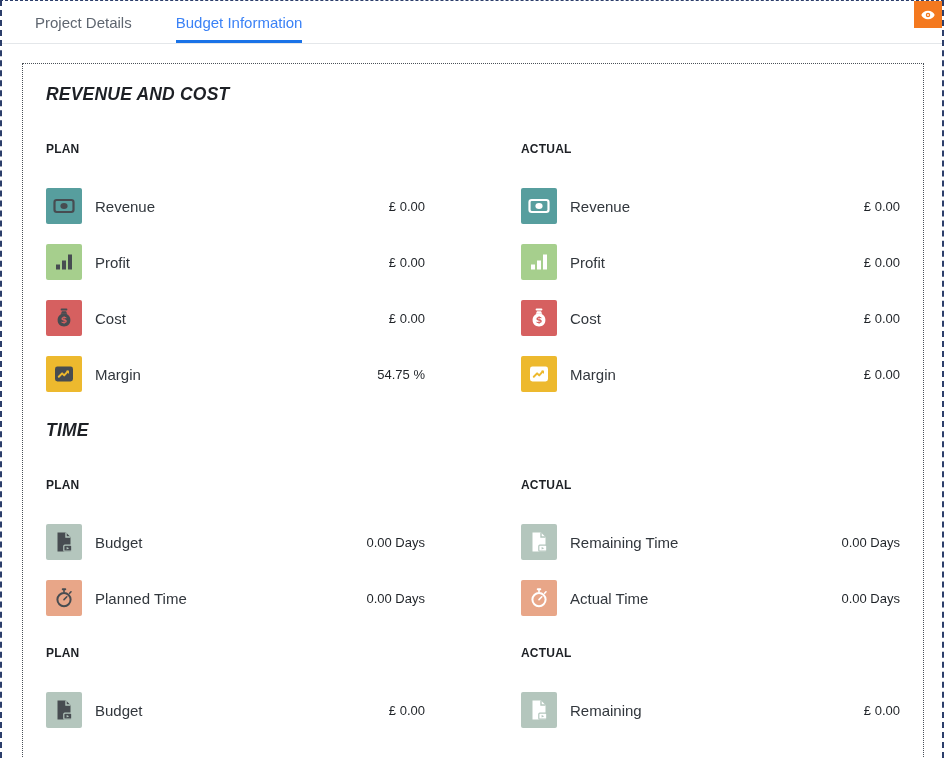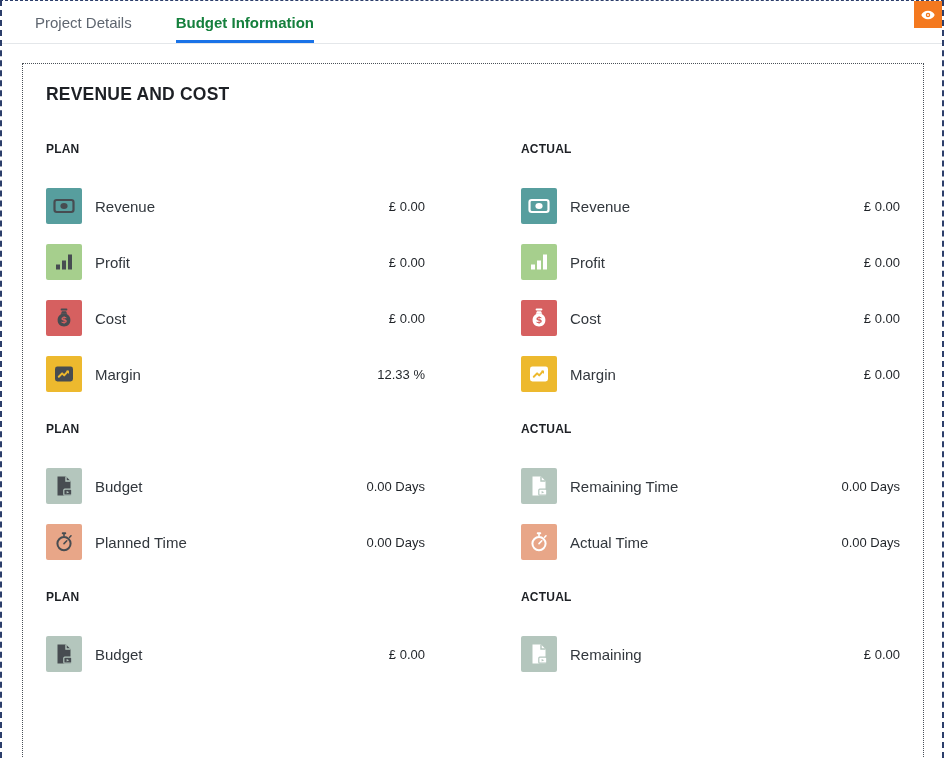--- a/index.html
+++ b/index.html
@@ -16,36 +16,36 @@
   
   .tabbar {
     position:relative; height:43px; display:flex; align-items:stretch;
     gap:44px; padding-left:33px; border-bottom:1px solid #e4e7ea;
   }
   .tab {
     display:flex; align-items:center; font-size:15px; cursor:pointer;
     border-bottom:3px solid transparent; padding-top:4px; white-space:nowrap;
   }
   .tab.inactive { color:#5f6670; font-weight:400; }
-  .tab.active  { color:#15803d; font-weight:700; }
+  .tab.active  { color:#3b82f6; font-weight:400; }
   .eye-btn {
     position:absolute; top:0; right:0; width:28px; height:27px;
     border:none; display:flex; align-items:center; justify-content:center;
     cursor:pointer; padding:0;
   }
   .eye-btn svg { width:16px; height:16px; display:block; }
   
   .content-box {
     position:absolute; left:20px; right:18px; top:62px; height:980px;
     border:1px dotted #4a5058; background:#fff; padding:18px 23px;
   }
   .section + .section { margin-top:16px; }
   .section-title {
     font-size:17.5px; font-weight:700; color:#1d2025;
-    letter-spacing:.2px; line-height:24px; margin-bottom:32px;
+    letter-spacing:.2px; line-height:24px; margin-bottom:32px;font-style:italic;
   }
   .cols { display:grid; grid-template-columns:1fr 1fr; column-gap:96px; }
   .col-heading {
     font-size:12px; font-weight:700; color:#1d2025; line-height:22px;
     margin-bottom:18px; letter-spacing:.2px;
   }
   .row { display:flex; align-items:center; height:56px; gap:13px; }
   .icon-tile {
     width:36px; height:36px; border-radius:2px; flex:0 0 36px;
     display:flex; align-items:center; justify-content:center;
@@ -118,21 +118,21 @@
   </div>
                 <div class="row">
     <span class="icon-tile" style="background: rgb(237, 185, 46); --tile: #edb92e;">
                     <svg viewBox="0 0 24 24">
                       <rect x="3" y="4.5" width="18" height="15" rx="2.4" fill="currentColor"></rect>
                       <path d="M6.8 14.8l3.3-3.4 2.1 2 3.6-4" fill="none" stroke="var(--tile)" stroke-width="2" stroke-linecap="round" stroke-linejoin="round"></path>
                       <path d="M13.8 8.8h3.2v3.2z" fill="var(--tile)"></path>
                     </svg>
                   </span>
     <span class="metric-label">Margin</span>
-    <span class="metric-value">12.33 %</span>
+    <span class="metric-value">54.75 %</span>
   </div>
               </div>
   </div>
             <div class="col variant-actual">
     <h3 class="col-heading">ACTUAL</h3>
     <div class="rows">
                 <div class="row">
     <span class="icon-tile" style="background: rgb(87, 158, 158); --tile: #579e9e;">
                     <svg viewBox="0 0 24 24">
                       <rect x="2.5" y="6" width="19" height="12" rx="2.2" fill="none" stroke="currentColor" stroke-width="2.2"></rect>
@@ -168,104 +168,105 @@
                 <div class="row">
     <span class="icon-tile" style="background: rgb(237, 185, 46); --tile: #edb92e;">
                     <svg viewBox="0 0 24 24">
                       <rect x="3" y="4.5" width="18" height="15" rx="2.4" fill="currentColor"></rect>
                       <path d="M6.8 14.8l3.3-3.4 2.1 2 3.6-4" fill="none" stroke="var(--tile)" stroke-width="2" stroke-linecap="round" stroke-linejoin="round"></path>
                       <path d="M13.8 8.8h3.2v3.2z" fill="var(--tile)"></path>
                     </svg>
                   </span>
     <span class="metric-label">Margin</span>
     <span class="metric-value">£ 0.00</span>
+  </div>
+              </div>
+  </div>
+          </div>
+  </section>
+        <section class="section">
+    <h2 class="section-title">TIME</h2>
+    <div class="cols">
+            <div class="col variant-plan">
+    <h3 class="col-heading">PLAN</h3>
+    <div class="rows">
+                <div class="row">
+    <span class="icon-tile" style="background: rgb(180, 198, 189); --tile: #b4c6bd;">
+                    <svg viewBox="0 0 24 24">
+                      <path d="M5.5 2.5h8.5l4.5 4.5v14.5H5.5z" fill="currentColor"></path>
+                      <path d="M14 2.5v4.5h4.5" fill="none" stroke="var(--tile)" stroke-width="1.4"></path>
+                      <rect x="11.8" y="15.2" width="8" height="6" rx="1" fill="currentColor" stroke="var(--tile)" stroke-width="1.2"></rect>
+                      <path d="M14.6 16.9l2.6 1.3-2.6 1.3z" fill="var(--tile)"></path>
+                    </svg>
+                  </span>
+    <span class="metric-label">Budget</span>
+    <span class="metric-value">0.00 Days</span>
+  </div>
+                <div class="row">
+    <span class="icon-tile" style="background: rgb(232, 166, 136); --tile: #e8a688;">
+                    <svg viewBox="0 0 24 24">
+                      <rect x="9.8" y="2.2" width="4.4" height="2" rx="0.8" fill="currentColor"></rect>
+                      <rect x="11.2" y="3.8" width="1.6" height="2.4" fill="currentColor"></rect>
+                      <path d="M17.6 7.2l1.4-1.4" stroke="currentColor" stroke-width="1.6" stroke-linecap="round"></path>
+                      <circle cx="12" cy="13.6" r="6.6" fill="none" stroke="currentColor" stroke-width="2"></circle>
+                      <path d="M12 13.6l2.8-2.8" stroke="currentColor" stroke-width="1.6" stroke-linecap="round"></path>
+                    </svg>
+                  </span>
+    <span class="metric-label">Planned Time</span>
+    <span class="metric-value">0.00 Days</span>
+  </div>
+              </div>
+  </div>
+            <div class="col variant-actual">
+    <h3 class="col-heading">ACTUAL</h3>
+    <div class="rows">
+                <div class="row">
+    <span class="icon-tile" style="background: rgb(180, 198, 189); --tile: #b4c6bd;">
+                    <svg viewBox="0 0 24 24">
+                      <path d="M5.5 2.5h8.5l4.5 4.5v14.5H5.5z" fill="currentColor"></path>
+                      <path d="M14 2.5v4.5h4.5" fill="none" stroke="var(--tile)" stroke-width="1.4"></path>
+                      <rect x="11.8" y="15.2" width="8" height="6" rx="1" fill="currentColor" stroke="var(--tile)" stroke-width="1.2"></rect>
+                      <path d="M14.6 16.9l2.6 1.3-2.6 1.3z" fill="var(--tile)"></path>
+                    </svg>
+                  </span>
+    <span class="metric-label">Remaining Time</span>
+    <span class="metric-value">0.00 Days</span>
+  </div>
+                <div class="row">
+    <span class="icon-tile" style="background: rgb(232, 166, 136); --tile: #e8a688;">
+                    <svg viewBox="0 0 24 24">
+                      <rect x="9.8" y="2.2" width="4.4" height="2" rx="0.8" fill="currentColor"></rect>
+                      <rect x="11.2" y="3.8" width="1.6" height="2.4" fill="currentColor"></rect>
+                      <path d="M17.6 7.2l1.4-1.4" stroke="currentColor" stroke-width="1.6" stroke-linecap="round"></path>
+                      <circle cx="12" cy="13.6" r="6.6" fill="none" stroke="currentColor" stroke-width="2"></circle>
+                      <path d="M12 13.6l2.8-2.8" stroke="currentColor" stroke-width="1.6" stroke-linecap="round"></path>
+                    </svg>
+                  </span>
+    <span class="metric-label">Actual Time</span>
+    <span class="metric-value">0.00 Days</span>
   </div>
               </div>
   </div>
           </div>
   </section>
         <section class="section">
     <div class="cols">
             <div class="col variant-plan">
     <h3 class="col-heading">PLAN</h3>
     <div class="rows">
                 <div class="row">
     <span class="icon-tile" style="background: rgb(180, 198, 189); --tile: #b4c6bd;">
                     <svg viewBox="0 0 24 24">
                       <path d="M5.5 2.5h8.5l4.5 4.5v14.5H5.5z" fill="currentColor"></path>
                       <path d="M14 2.5v4.5h4.5" fill="none" stroke="var(--tile)" stroke-width="1.4"></path>
                       <rect x="11.8" y="15.2" width="8" height="6" rx="1" fill="currentColor" stroke="var(--tile)" stroke-width="1.2"></rect>
                       <path d="M14.6 16.9l2.6 1.3-2.6 1.3z" fill="var(--tile)"></path>
                     </svg>
                   </span>
     <span class="metric-label">Budget</span>
-    <span class="metric-value">0.00 Days</span>
-  </div>
-                <div class="row">
-    <span class="icon-tile" style="background: rgb(232, 166, 136); --tile: #e8a688;">
-                    <svg viewBox="0 0 24 24">
-                      <rect x="9.8" y="2.2" width="4.4" height="2" rx="0.8" fill="currentColor"></rect>
-                      <rect x="11.2" y="3.8" width="1.6" height="2.4" fill="currentColor"></rect>
-                      <path d="M17.6 7.2l1.4-1.4" stroke="currentColor" stroke-width="1.6" stroke-linecap="round"></path>
-                      <circle cx="12" cy="13.6" r="6.6" fill="none" stroke="currentColor" stroke-width="2"></circle>
-                      <path d="M12 13.6l2.8-2.8" stroke="currentColor" stroke-width="1.6" stroke-linecap="round"></path>
-                    </svg>
-                  </span>
-    <span class="metric-label">Planned Time</span>
-    <span class="metric-value">0.00 Days</span>
-  </div>
-              </div>
-  </div>
-            <div class="col variant-actual">
-    <h3 class="col-heading">ACTUAL</h3>
-    <div class="rows">
-                <div class="row">
-    <span class="icon-tile" style="background: rgb(180, 198, 189); --tile: #b4c6bd;">
-                    <svg viewBox="0 0 24 24">
-                      <path d="M5.5 2.5h8.5l4.5 4.5v14.5H5.5z" fill="currentColor"></path>
-                      <path d="M14 2.5v4.5h4.5" fill="none" stroke="var(--tile)" stroke-width="1.4"></path>
-                      <rect x="11.8" y="15.2" width="8" height="6" rx="1" fill="currentColor" stroke="var(--tile)" stroke-width="1.2"></rect>
-                      <path d="M14.6 16.9l2.6 1.3-2.6 1.3z" fill="var(--tile)"></path>
-                    </svg>
-                  </span>
-    <span class="metric-label">Remaining Time</span>
-    <span class="metric-value">0.00 Days</span>
-  </div>
-                <div class="row">
-    <span class="icon-tile" style="background: rgb(232, 166, 136); --tile: #e8a688;">
-                    <svg viewBox="0 0 24 24">
-                      <rect x="9.8" y="2.2" width="4.4" height="2" rx="0.8" fill="currentColor"></rect>
-                      <rect x="11.2" y="3.8" width="1.6" height="2.4" fill="currentColor"></rect>
-                      <path d="M17.6 7.2l1.4-1.4" stroke="currentColor" stroke-width="1.6" stroke-linecap="round"></path>
-                      <circle cx="12" cy="13.6" r="6.6" fill="none" stroke="currentColor" stroke-width="2"></circle>
-                      <path d="M12 13.6l2.8-2.8" stroke="currentColor" stroke-width="1.6" stroke-linecap="round"></path>
-                    </svg>
-                  </span>
-    <span class="metric-label">Actual Time</span>
-    <span class="metric-value">0.00 Days</span>
-  </div>
-              </div>
-  </div>
-          </div>
-  </section>
-        <section class="section">
-    <div class="cols">
-            <div class="col variant-plan">
-    <h3 class="col-heading">PLAN</h3>
-    <div class="rows">
-                <div class="row">
-    <span class="icon-tile" style="background: rgb(180, 198, 189); --tile: #b4c6bd;">
-                    <svg viewBox="0 0 24 24">
-                      <path d="M5.5 2.5h8.5l4.5 4.5v14.5H5.5z" fill="currentColor"></path>
-                      <path d="M14 2.5v4.5h4.5" fill="none" stroke="var(--tile)" stroke-width="1.4"></path>
-                      <rect x="11.8" y="15.2" width="8" height="6" rx="1" fill="currentColor" stroke="var(--tile)" stroke-width="1.2"></rect>
-                      <path d="M14.6 16.9l2.6 1.3-2.6 1.3z" fill="var(--tile)"></path>
-                    </svg>
-                  </span>
-    <span class="metric-label">Budget</span>
     <span class="metric-value">£ 0.00</span>
   </div>
               </div>
   </div>
             <div class="col variant-actual">
     <h3 class="col-heading">ACTUAL</h3>
     <div class="rows">
                 <div class="row">
     <span class="icon-tile" style="background: rgb(180, 198, 189); --tile: #b4c6bd;">
                     <svg viewBox="0 0 24 24">

